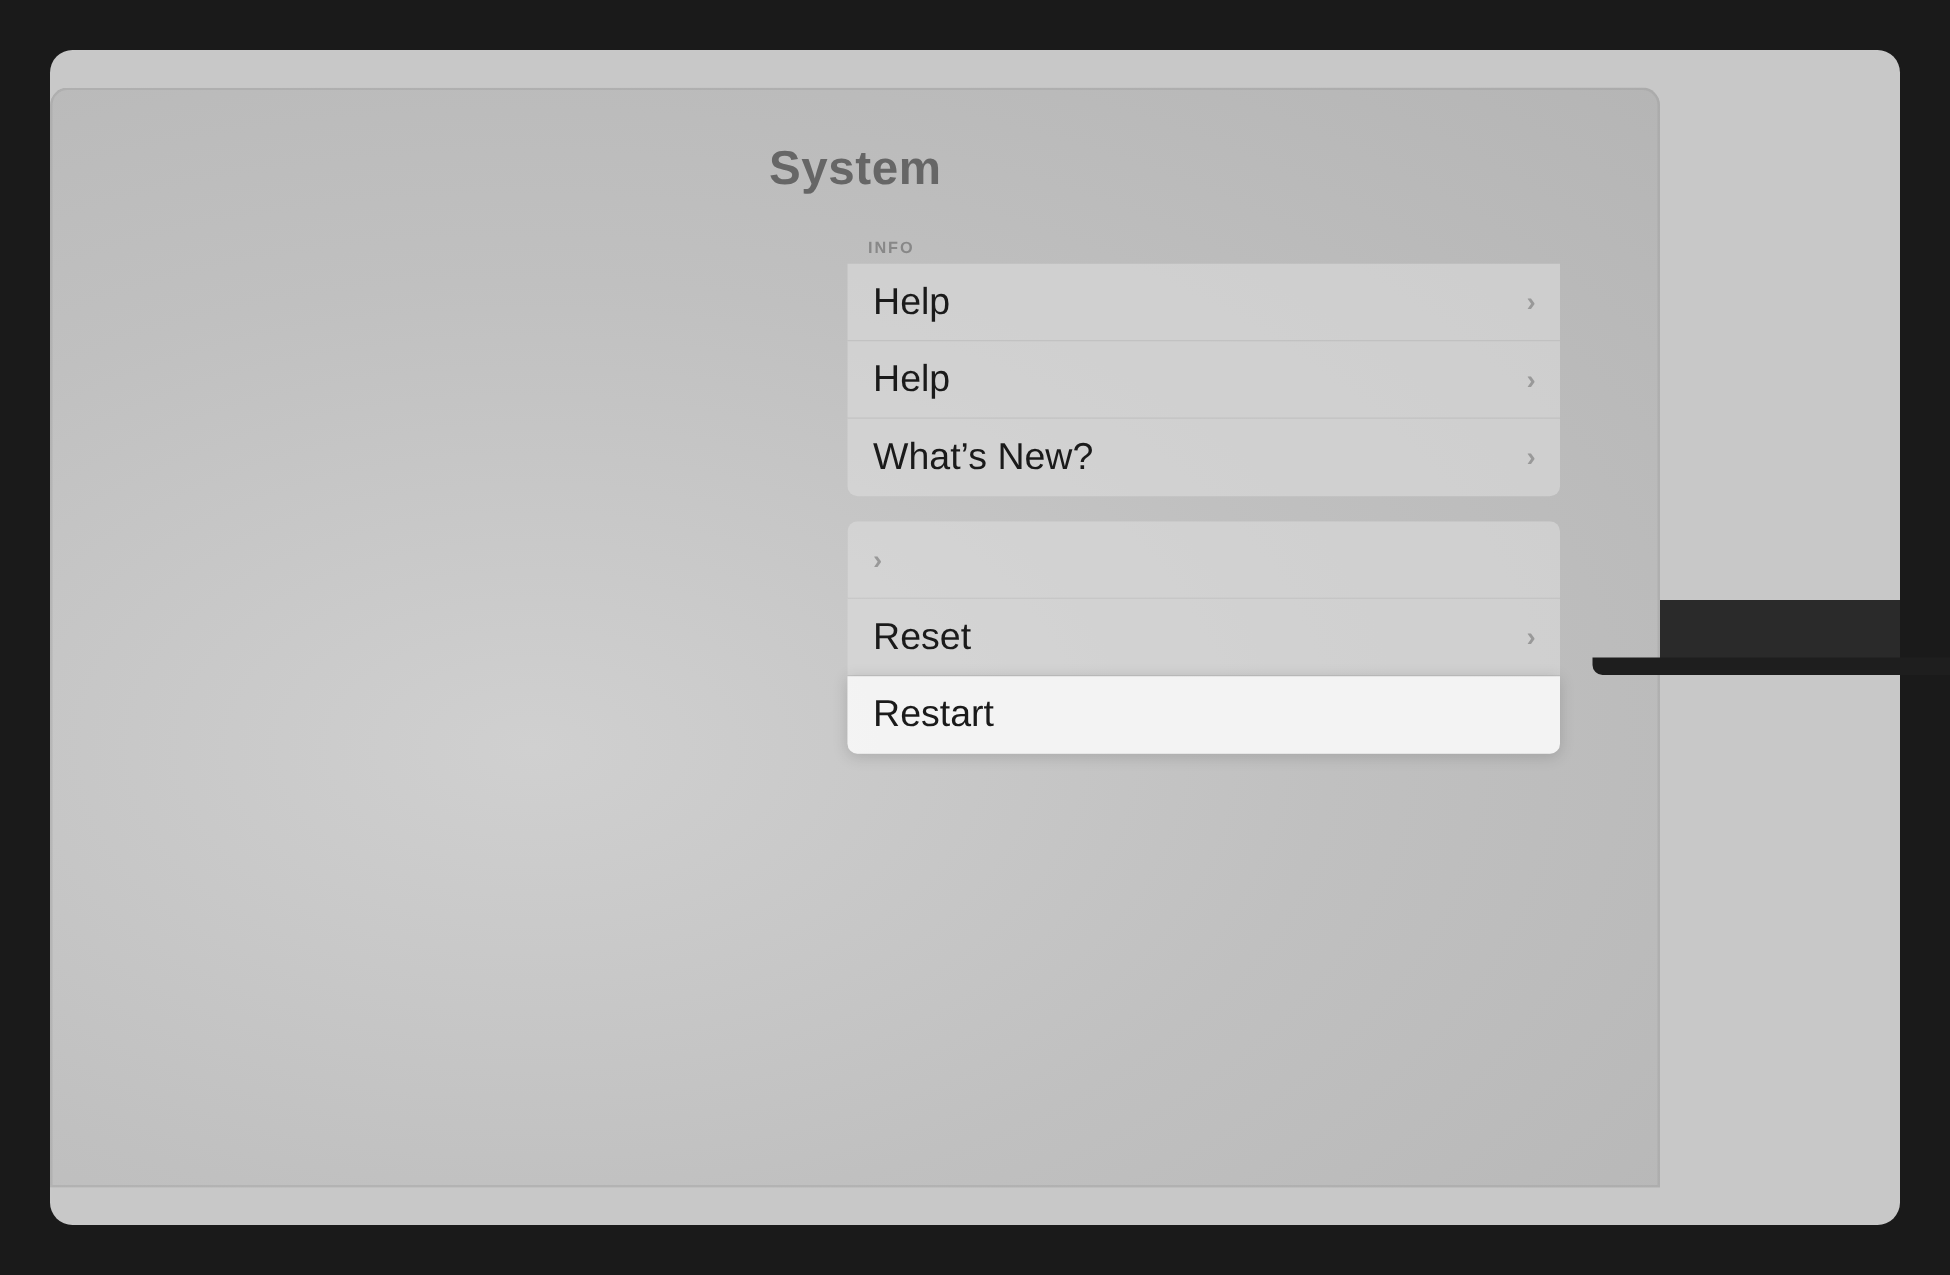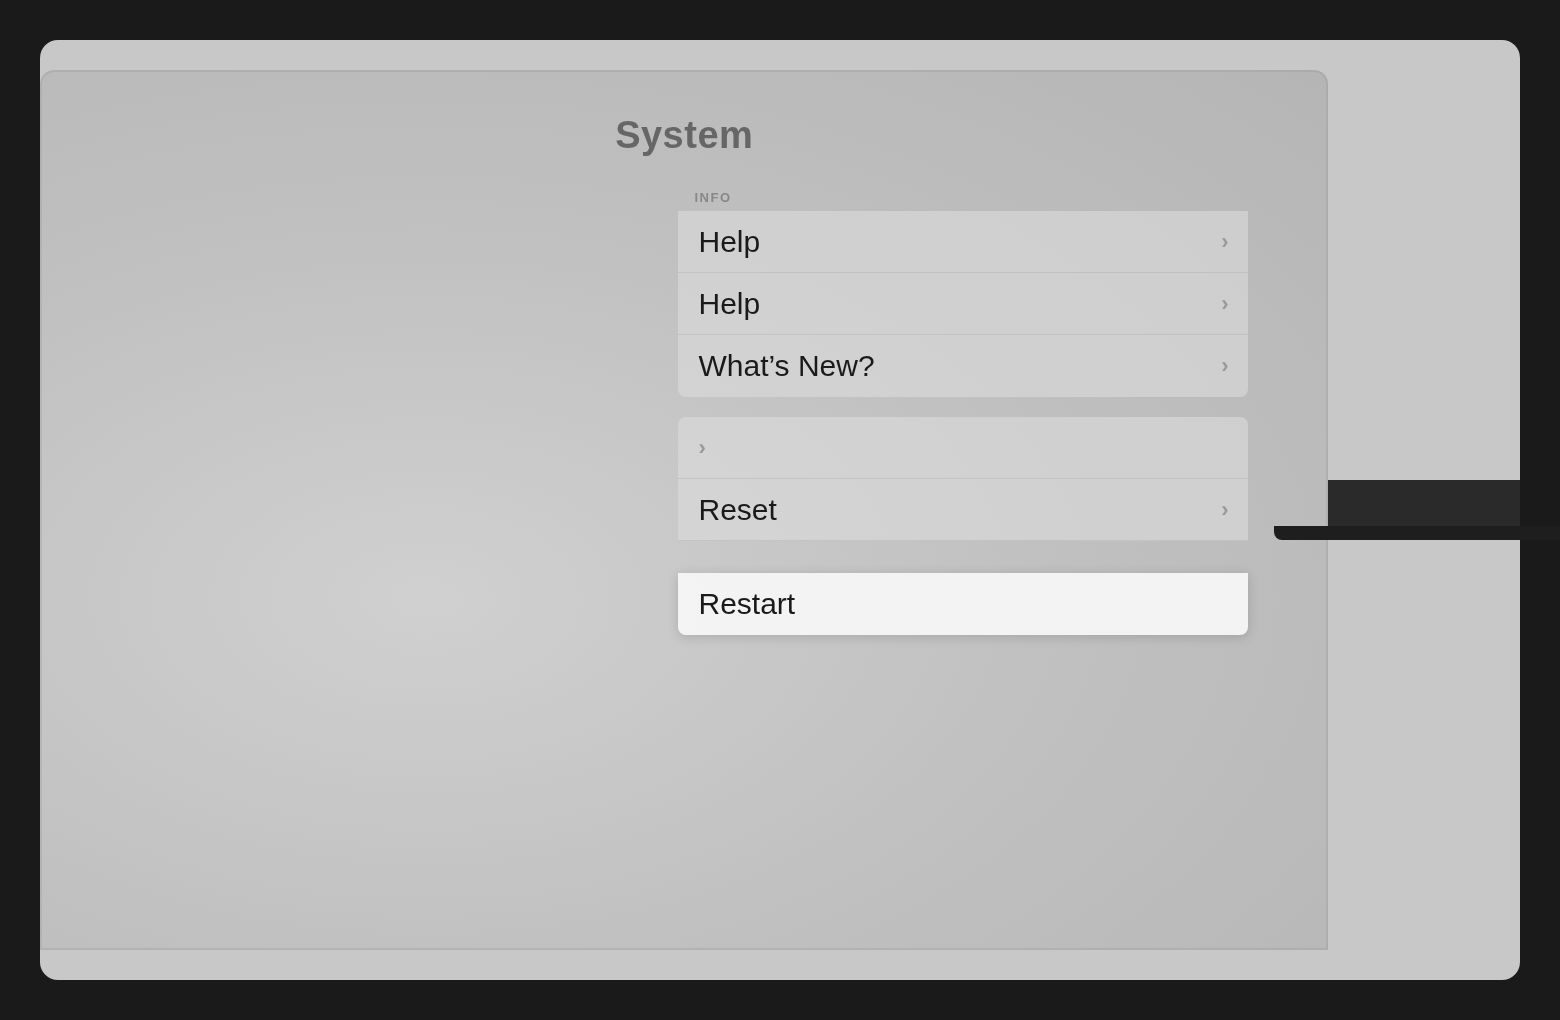--- a/index.html
+++ b/index.html
@@ -177,21 +177,20 @@
 
     .menu-group-info .menu-item:first-child { border-radius: 8px 8px 0 0; }
     .menu-group-info .menu-item:last-child { border-radius: 0 0 8px 8px; }
 
     .menu-group-maintenance .menu-item:first-child { border-radius: 8px 8px 0 0; }
     .menu-group-maintenance .menu-item:last-child { border-radius: 0 0 8px 8px; }
 
     
     .menu-item.selected {
       box-shadow: 0 2px 12px rgba(0,0,0,0.15);
-      margin-top: 32px;
     }
 
     
     .screen-edge {
       position: absolute;
       inset: 0;
       border-radius: 14px 14px 0 0;
       box-shadow: inset 0 0 0 2px rgba(150,150,150,0.3);
       pointer-events: none;
     }

